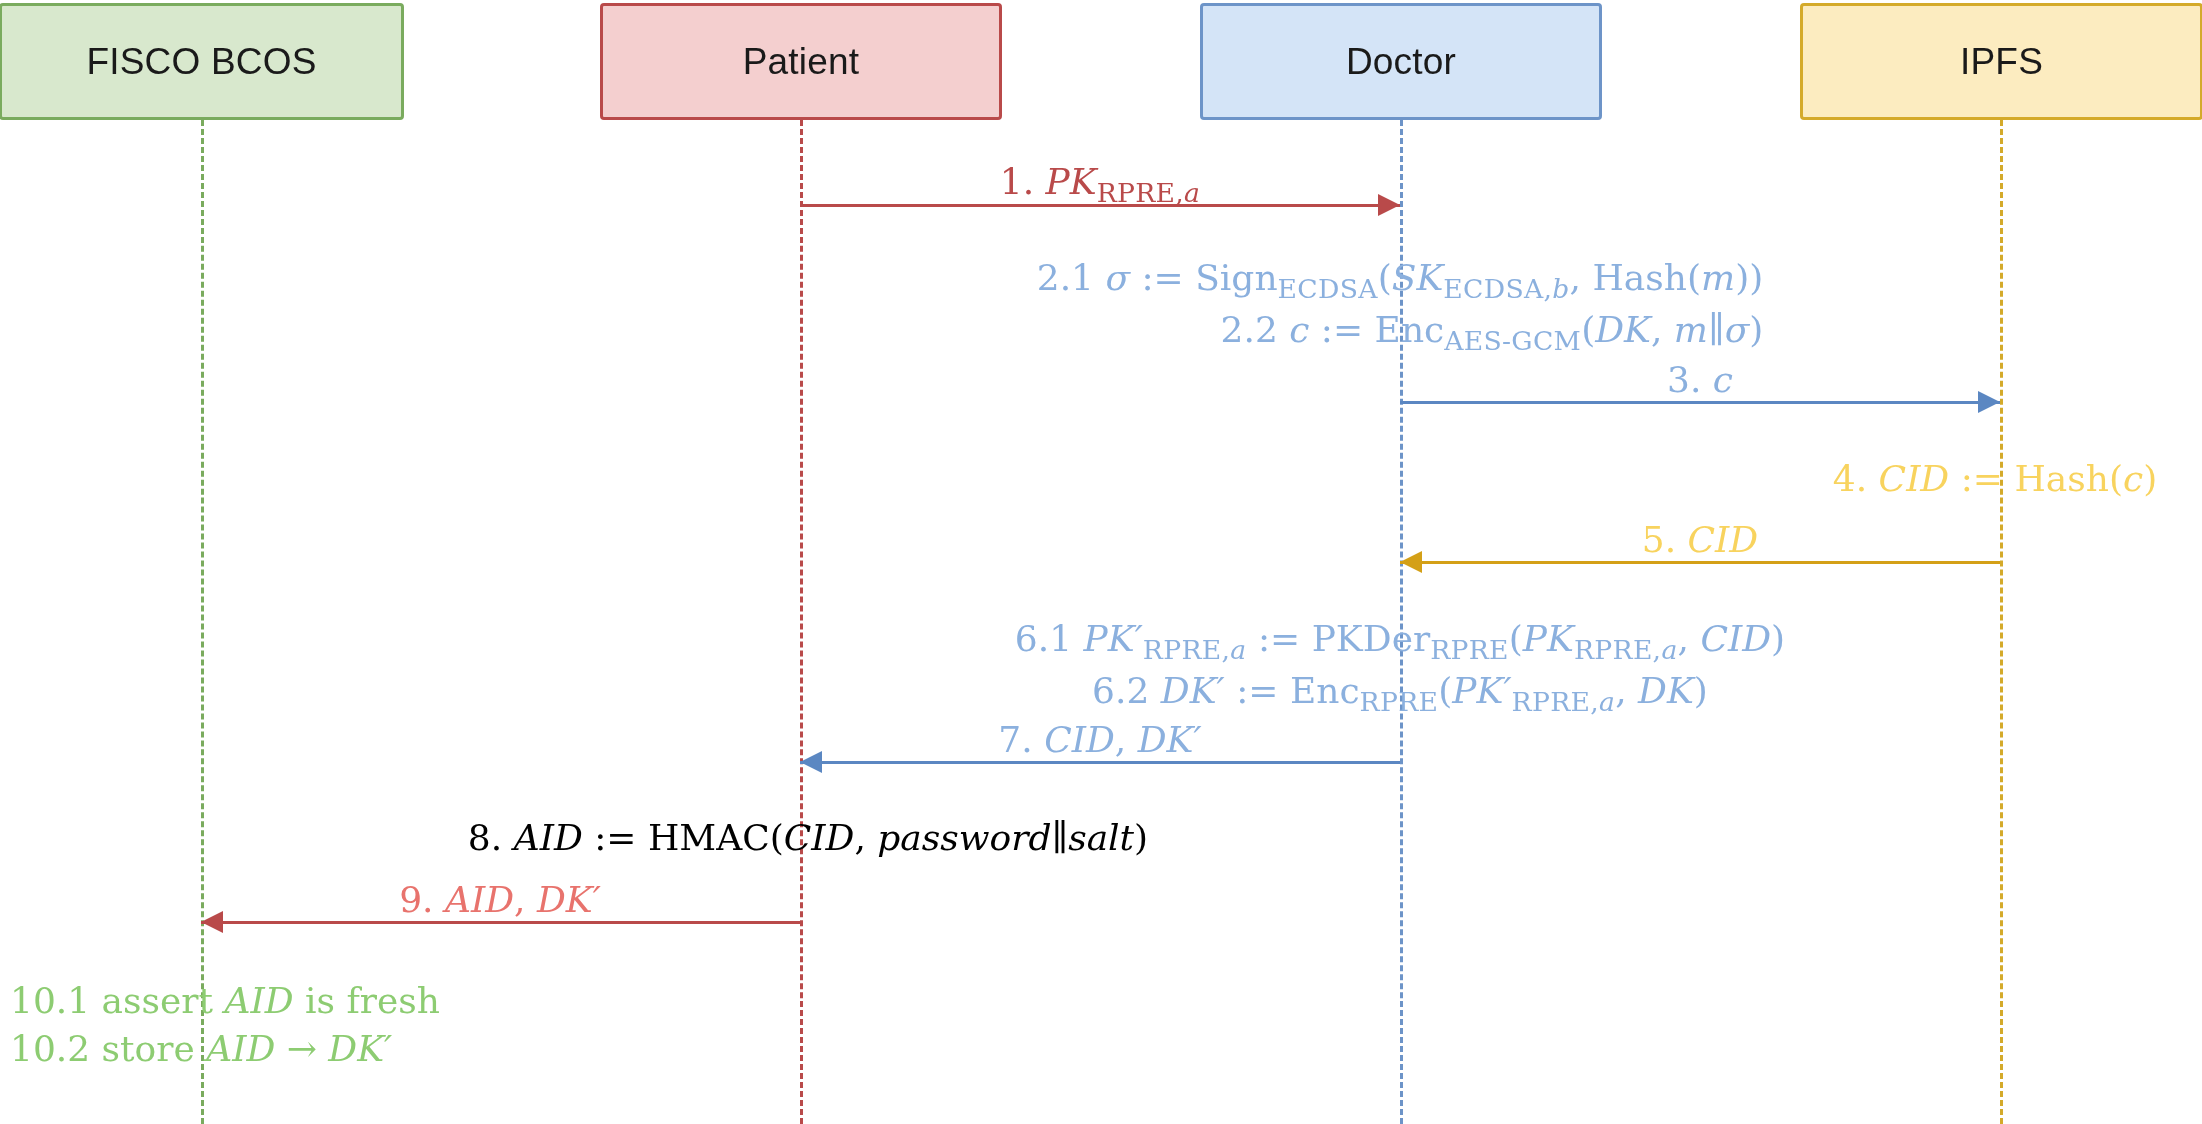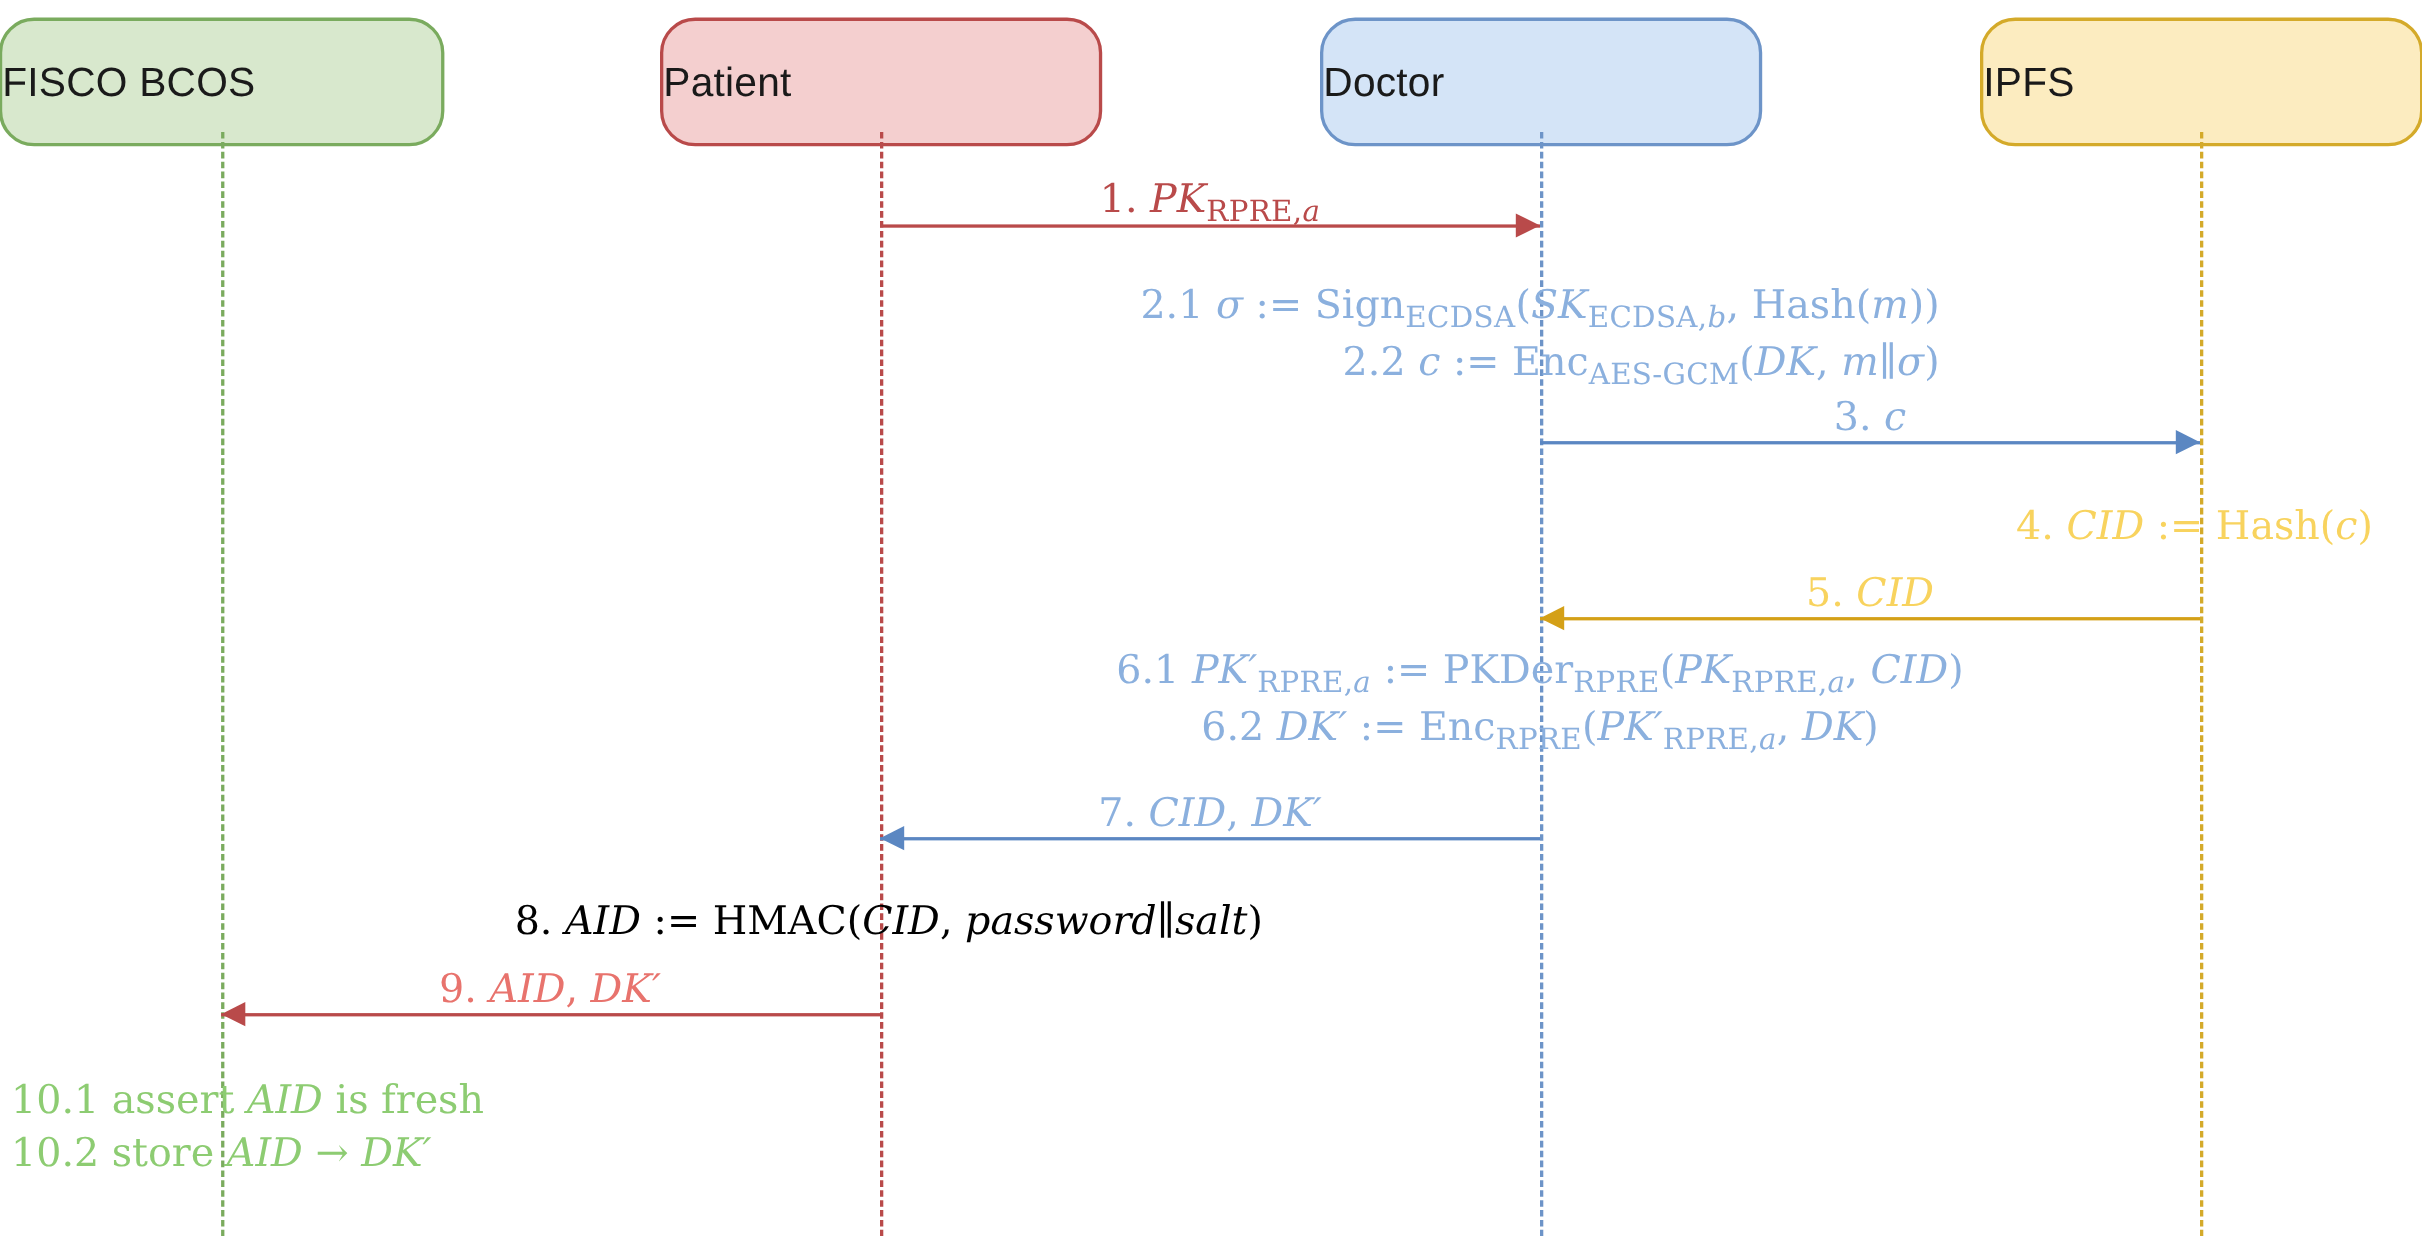--- a/index.html
+++ b/index.html
@@ -15,26 +15,26 @@
     width: 2202px;
     height: 1124px;
     background: #ffffff;
     overflow: hidden;
   }
 
   
   .participant {
     position: absolute;
     box-sizing: border-box;
-    border-radius: 32px;
+    border-radius: 4px;
     border-width: 3px;
     border-style: solid;
     display: flex;
     align-items: center;
-    margin-top: 13px;
+    justify-content: center;
   }
   .participant-label {
     font-family: "Liberation Sans", sans-serif;
     font-size: 37px;
     color: #1a1a1a;
     letter-spacing: 0.2px;
     white-space: nowrap;
   }
 
   
@@ -128,21 +128,21 @@
   <div class="math center" style="left: 1700px; top: 356px; color: rgb(139, 176, 222);">3. <span class="it">c</span></div>
 
   <div class="note-block" style="left:1995px; top:455px; transform:translateX(-50%); text-align:right;">
     <div class="math" style="color: rgb(248, 211, 94);">4. <span class="it">CID</span> := <span class="up">Hash</span>(<span class="it">c</span>)</div>
   </div>
 
   <div class="msg-line" style="left: 1400px; top: 561px; width: 600px; border-top-color: rgb(212, 160, 23);"></div>
   <div class="arrowhead left" style="left: 1400px; top: 551px; border-right-color: rgb(212, 160, 23);"></div>
   <div class="math center" style="left: 1700px; top: 516px; color: rgb(248, 211, 94);">5. <span class="it">CID</span></div>
 
-  <div class="note-block" style="left:1400px; top:586px; transform:translateX(-50%); text-align:center;">
+  <div class="note-block" style="left:1400px; top:615px; transform:translateX(-50%); text-align:center;">
     <div class="math" style="color: rgb(139, 176, 222);">6.1 <span class="it">PK</span><span class="prime">′</span><span class="sc">RPRE,<span class="it">a</span></span> := <span class="up">PKDer</span><span class="sc">RPRE</span>(<span class="it">PK</span><span class="sc">RPRE,<span class="it">a</span></span>, <span class="it">CID</span>)</div>
     <div class="math" style="color: rgb(139, 176, 222);">6.2 <span class="it">DK</span><span class="prime">′</span> := <span class="up">Enc</span><span class="sc">RPRE</span>(<span class="it">PK</span><span class="prime">′</span><span class="sc">RPRE,<span class="it">a</span></span>, <span class="it">DK</span>)</div>
   </div>
 
   <div class="msg-line" style="left: 800px; top: 761px; width: 600px; border-top-color: rgb(91, 135, 194);"></div>
   <div class="arrowhead left" style="left: 800px; top: 751px; border-right-color: rgb(91, 135, 194);"></div>
   <div class="math center" style="left: 1100px; top: 716px; color: rgb(139, 176, 222);">7. <span class="it">CID</span>, <span class="it">DK</span><span class="prime">′</span></div>
 
   <div class="note-block" style="left:808px; top:814px; transform:translateX(-50%); text-align:center;">
     <div class="math" style="color: #000000;">8. <span class="it">AID</span> := <span class="up">HMAC</span>(<span class="it">CID</span>, <span class="it">password</span>∥<span class="it">salt</span>)</div>

